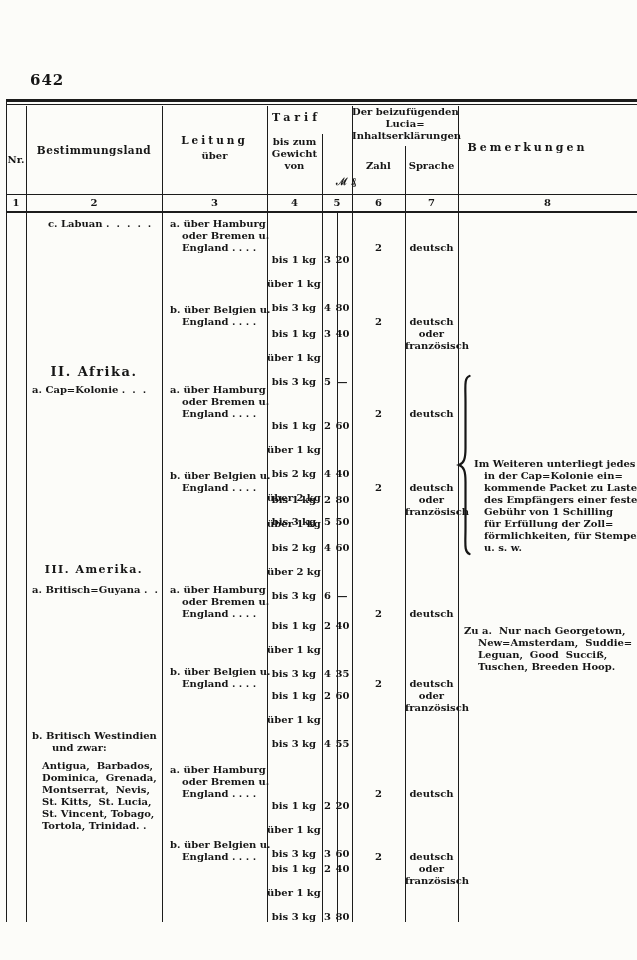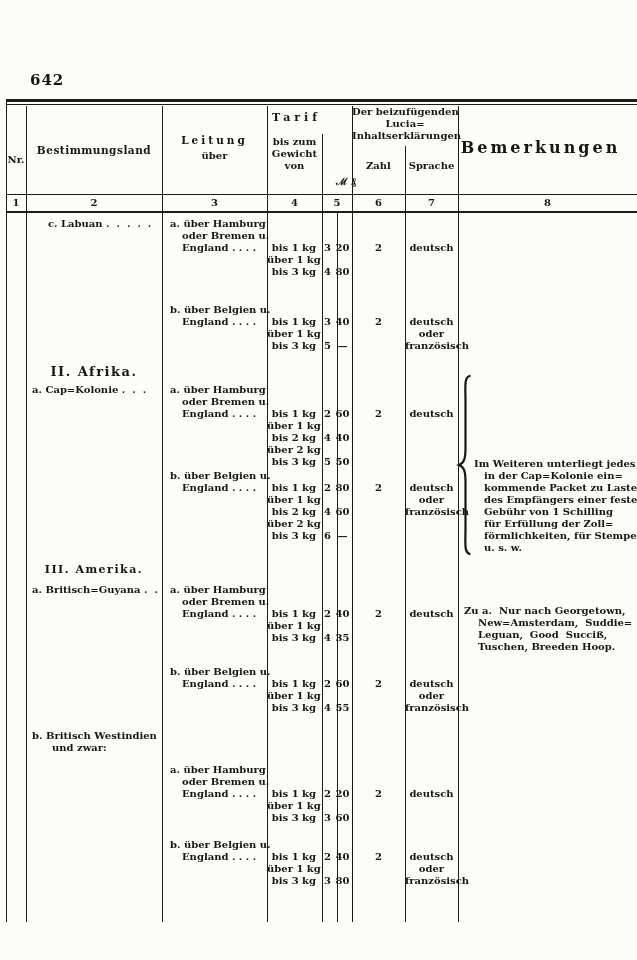--- a/index.html
+++ b/index.html
@@ -9,28 +9,28 @@
     font-family:"DejaVu Serif",serif;font-weight:bold;
     overflow:hidden;
   }
   .v,.h{position:absolute;background:#1c1c1c;}
   .v{width:1px;}
   .h{height:1px;}
   .txt{position:absolute;font-size:10px;line-height:12px;white-space:pre;}
   .ctr{text-align:center;}
   .hang10{padding-left:10px;text-indent:-10px;}
   .hang12{padding-left:12px;text-indent:-12px;}
-  .hang14{padding-left:14px;text-indent:-14px;}
+  .hang14{padding-left:14px;text-indent:-14px;margin-top:20px;}
   .hang20{padding-left:20px;text-indent:-20px;}
   .ls1{letter-spacing:1.5px;}
   .ls3{letter-spacing:3px;}
   .ls4{letter-spacing:4px;}
   .pgnum{position:absolute;left:30px;top:60px;font-size:15px;letter-spacing:1px;margin-top:11px;}
   .tariff{position:absolute;}
-  .trow{display:flex;height:12px;font-size:10px;line-height:12px;}
+  .trow{display:flex;height:12px;font-size:10px;line-height:12px;margin-top:12px;}
   .tw{width:49px;text-align:right;padding-right:4px;white-space:pre;}
   .tm{width:15px;text-align:center;}
   .tp{width:15px;text-align:center;}
   .brace{position:absolute;}
   .hd{font-size:10px;}
 </style>
 </head>
 <body>
 
 <div class="page">
@@ -62,21 +62,21 @@
 Gewicht
 von</div>
   <div class="txt ctr" style="left:322px;top:164px;width:30px">
     <span>ℳ</span> <span>₰</span>
   </div>
   <div class="txt ctr" style="left:352px;top:106px;width:106px">Der beizufügenden
 Lucia=
 Inhaltserklärungen</div>
   <div class="txt ctr" style="left:352px;top:160px;width:53px">Zahl</div>
   <div class="txt ctr" style="left:405px;top:160px;width:53px">Sprache</div>
-  <div class="txt ctr ls3" style="left:451px;top:142px;width:179px;font-size:16px">Bemerkungen</div>
+  <div class="txt ctr ls3" style="left:438px;top:142px;width:179px;font-size:11px">Bemerkungen</div>
 
   <div class="txt ctr" style="left:6px;top:197px;width:20px">1</div>
   <div class="txt ctr" style="left:26px;top:197px;width:136px">2</div>
   <div class="txt ctr" style="left:162px;top:197px;width:105px">3</div>
   <div class="txt ctr" style="left:267px;top:197px;width:55px">4</div>
   <div class="txt ctr" style="left:322px;top:197px;width:30px">5</div>
   <div class="txt ctr" style="left:352px;top:197px;width:53px">6</div>
   <div class="txt ctr" style="left:405px;top:197px;width:53px">7</div>
   <div class="txt ctr" style="left:458px;top:197px;width:179px">8</div>
 
@@ -260,20 +260,26 @@
         <span class="tp">55</span>
       </div>
   </div>
   <div class="txt ctr" style="left:352px;top:678px;width:53px">2</div>
   <div class="txt ctr" style="left:405px;top:678px;width:53px">deutsch
 oder
 französisch</div>
 
   <div class="txt hang20" style="left:32px;top:730px">b. Britisch Westindien
 und zwar:</div>
+  <div class="txt" style="left:42px;top:760px">Antigua,  Barbados,
+Dominica,  Grenada,
+Montserrat,  Nevis,
+St. Kitts,  St. Lucia,
+St. Vincent, Tobago,
+Tortola, Trinidad. .</div>
 
   <div class="txt hang12" style="left:170px;top:764px">a. über Hamburg
 oder Bremen u.
 England . . . .</div>
   <div class="tariff" style="left:267px;top:788px">
     <div class="trow">
         <span class="tw">bis 1 kg</span>
         <span class="tm">2</span>
         <span class="tp">20</span>
       </div>

